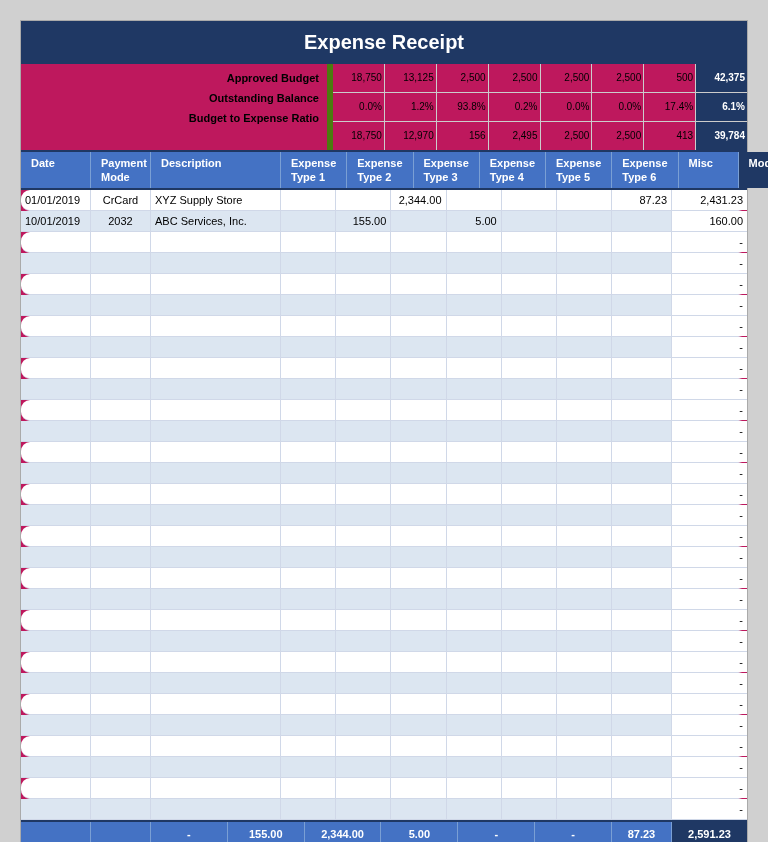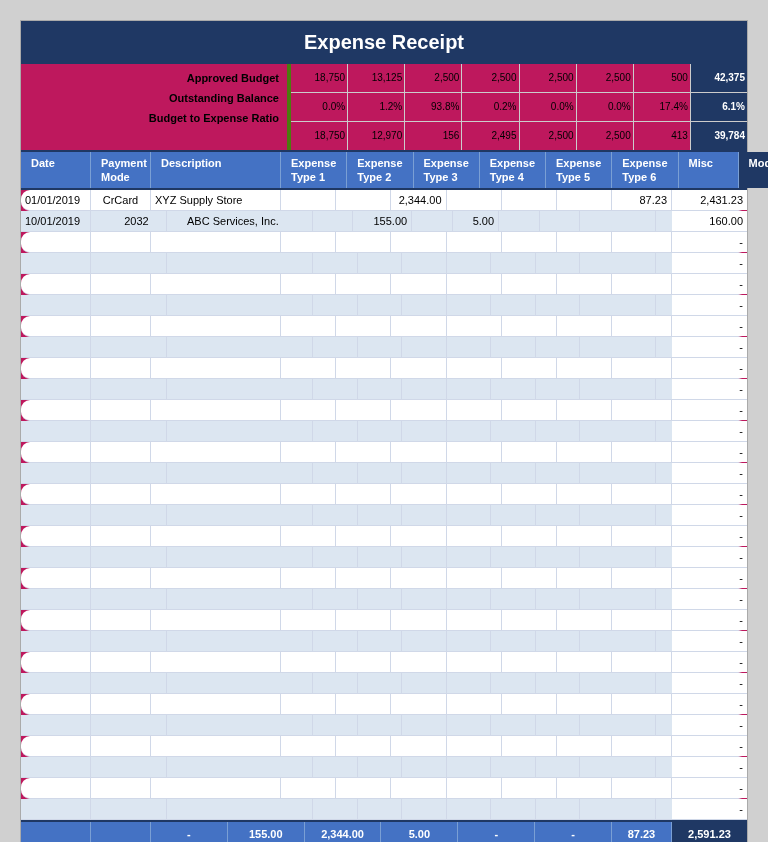--- a/index.html
+++ b/index.html
@@ -23,23 +23,23 @@
       text-align: center;
       font-size: 20px;
       font-weight: bold;
       padding: 10px 0;
     }
     .summary-section {
       display: flex;
       border-bottom: 2px solid #1f3864;
     }
     .summary-labels {
-      width: 270px;
+      width: 312px;
       padding: 4px 8px;
-      border-right: 4px solid #4d7c0f;
+      border-right: 6px solid #4d7c0f;
     }
     .summary-label-row {
       font-weight: bold;
       font-size: 11px;
       line-height: 20px;
       text-align: right;
     }
     .summary-data {
       flex: 1;
       display: flex;
@@ -89,21 +89,21 @@
     .col-payment { width: 60px; min-width: 60px; }
     .col-desc { width: 130px; min-width: 130px; }
     .col-exp { flex: 1; }
     .col-misc { width: 60px; min-width: 60px; }
     .col-total { width: 75px; min-width: 75px; background: #1f3864; }
     .data-rows {}
     .data-row {
       display: flex;
       border-bottom: 1px solid #d0d8e8;
     }
-    .data-row.striped { background: #dce6f1; gap: 16px; }
+    .data-row.striped { background: #dce6f1; }
     .data-row.white { background: #ffffff; border-radius: 9px; }
     .data-cell {
       padding: 2px 4px;
       border-right: 1px solid #d0d8e8;
       font-size: 11px;
       line-height: 16px;
       text-align: center;
     }
     .data-cell:last-child { border-right: none; }
     .data-cell.left { text-align: left; }

